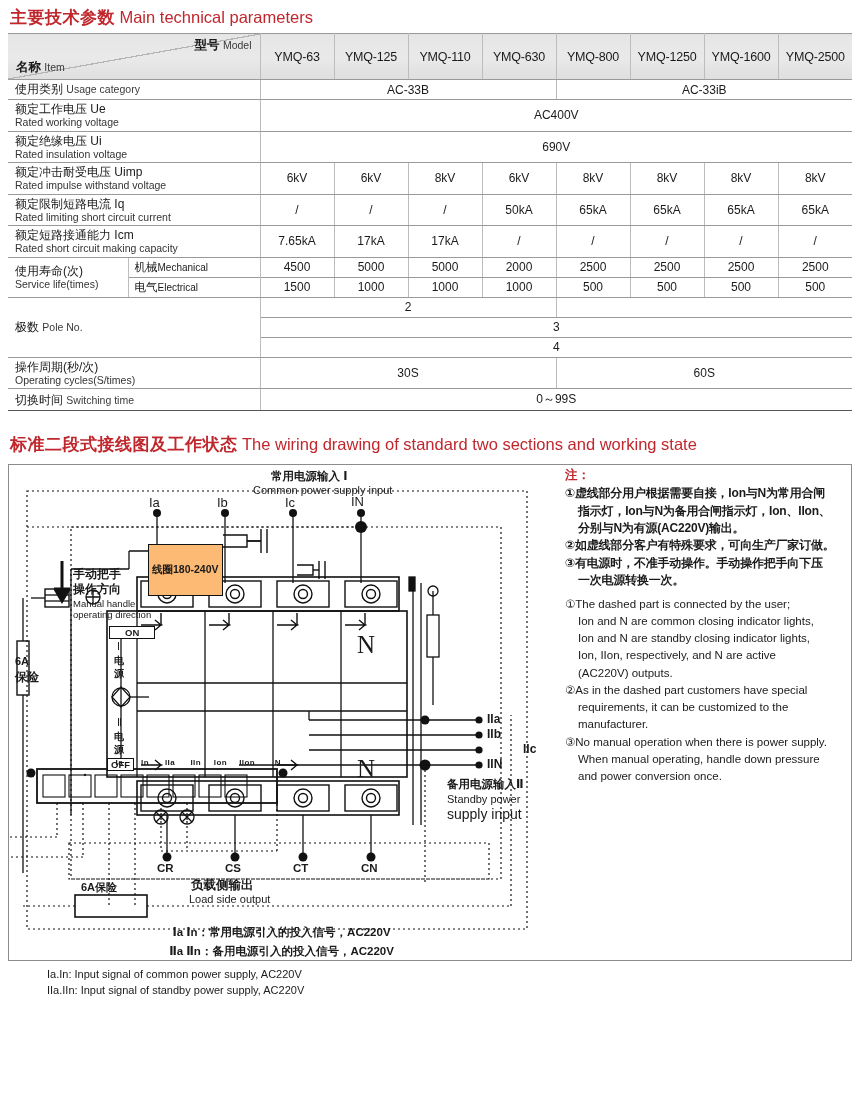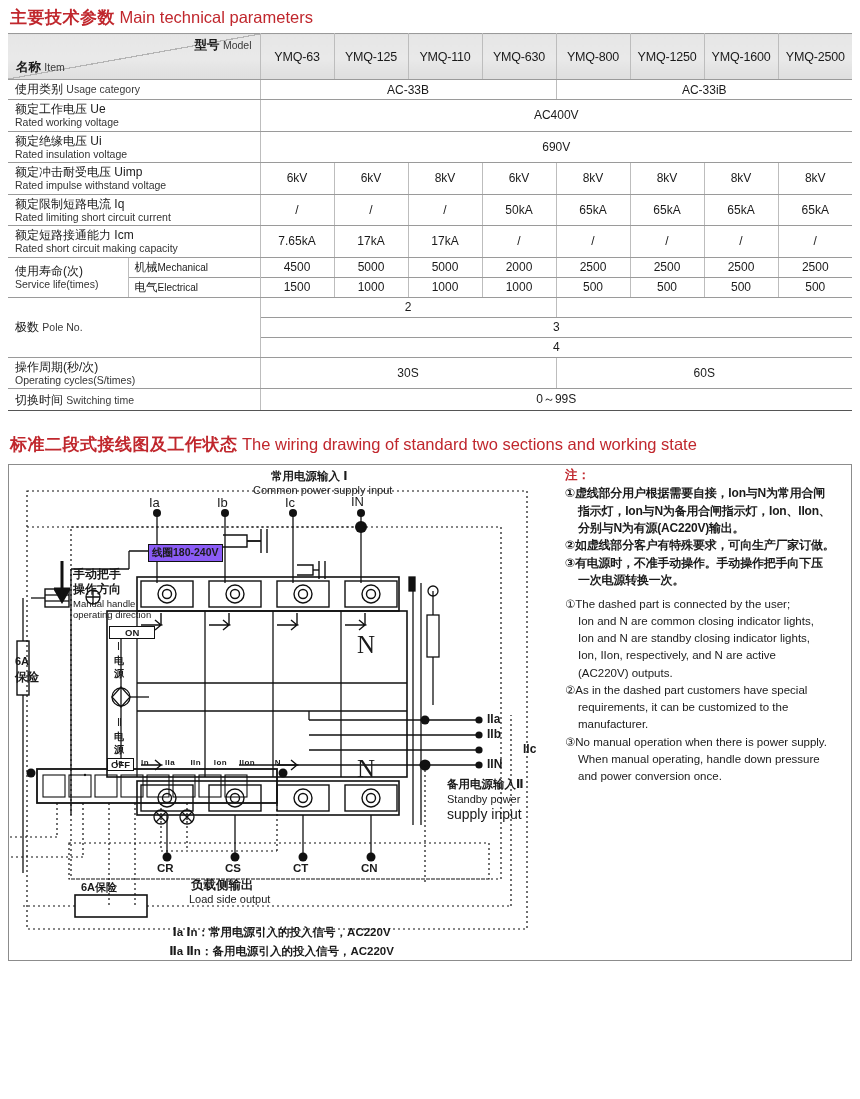--- a/index.html
+++ b/index.html
@@ -509,21 +509,21 @@
   <div class="lbl lbl-b" style="left:262px; top:4px; font-size:11.5px;">
     <span>常用电源输入</span>
     <span>Ⅰ</span>
   </div>
   <div class="lbl" style="left:244px; top:19px;">Common power supply input</div>
   <div class="lbl" style="left:140px; top:30px; font-size:13px;">Ia</div>
   <div class="lbl" style="left:208px; top:30px; font-size:13px;">Ib</div>
   <div class="lbl" style="left:276px; top:30px; font-size:13px;">Ic</div>
   <div class="lbl" style="left:342px; top:29px; font-size:13px;">IN</div>
 
-  <div class="lbl lbl-b" style="left:139px; top:79px; font-size:10.5px; border:1px solid #111; padding:1px 3px; background:#8b5cf6;">线圈180-240V</div>
+  <div class="lbl lbl-b" style="left:139px; top:79px; font-size:10.5px; border:1px solid #111; padding:18px 3px; background:#fdba74;">线圈180-240V</div>
 
   <div class="lbl lbl-b" style="left:64px; top:101px; font-size:12px;">手动把手</div>
   <div class="lbl lbl-b" style="left:64px; top:116px; font-size:12px;">操作方向</div>
   <div class="lbl" style="left:64px; top:133px; font-size:9.5px;">Manual handle</div>
   <div class="lbl" style="left:64px; top:144px; font-size:9.5px;">operating direction</div>
   <svg style="position:absolute; left:45px; top:96px;" width="16" height="46">
     <path d="M8 0 v34 M1 28 l7 12 l7 -12 z" stroke="#111" fill="#111" stroke-width="3"></path>
   </svg>
 
   <div class="lbl lbl-b" style="left:6px; top:190px; font-size:11px;">6A</div>
@@ -558,20 +558,24 @@
   <div class="lbl lbl-b" style="left:284px; top:397px; font-size:11.5px;">CT</div>
   <div class="lbl lbl-b" style="left:352px; top:397px; font-size:11.5px;">CN</div>
   <div class="lbl lbl-b" style="left:182px; top:412px; font-size:12.5px;">负载侧输出</div>
   <div class="lbl" style="left:180px; top:428px; font-size:11px;">Load side output</div>
 
   <div class="lbl lbl-b" style="left:72px; top:415px; font-size:11px;">6A保险</div>
 
   <div class="legend">
     <div class="cnline">Ⅰa Ⅰn：常用电源引入的投入信号，AC220V</div>
     <div class="cnline">Ⅱa Ⅱn：备用电源引入的投入信号，AC220V</div>
+    <div class="enblock">
+      <div>Ia.In: Input signal of common power supply, AC220V</div>
+      <div>IIa.IIn: Input signal of standby power supply, AC220V</div>
+    </div>
   </div>
 
   <div class="notes">
     <div class="zhu">注：</div>
     <div class="cnnote">
       <div><span>①</span><span>虚线部分用户根据需要自接，Ion与N为常用合闸</span></div>
       <div class="indent">指示灯，Ion与N为备用合闸指示灯，Ion、IIon、</div>
       <div class="indent">分别与N为有源(AC220V)输出。</div>
       <div><span>②</span><span>如虚线部分客户有特殊要求，可向生产厂家订做。</span></div>
       <div><span>③</span><span>有电源时，不准手动操作。手动操作把手向下压</span></div>

